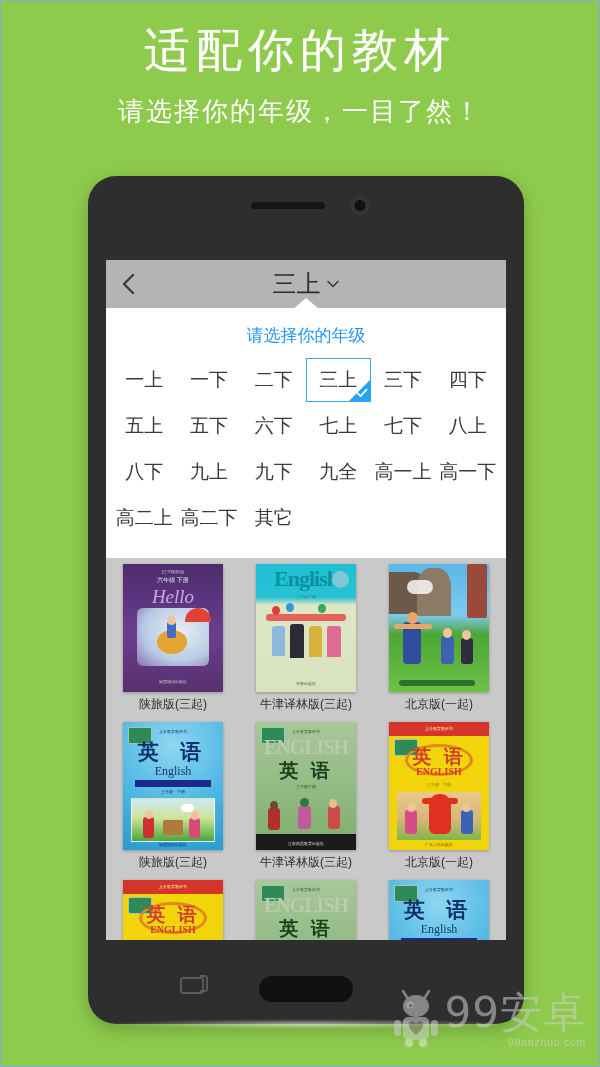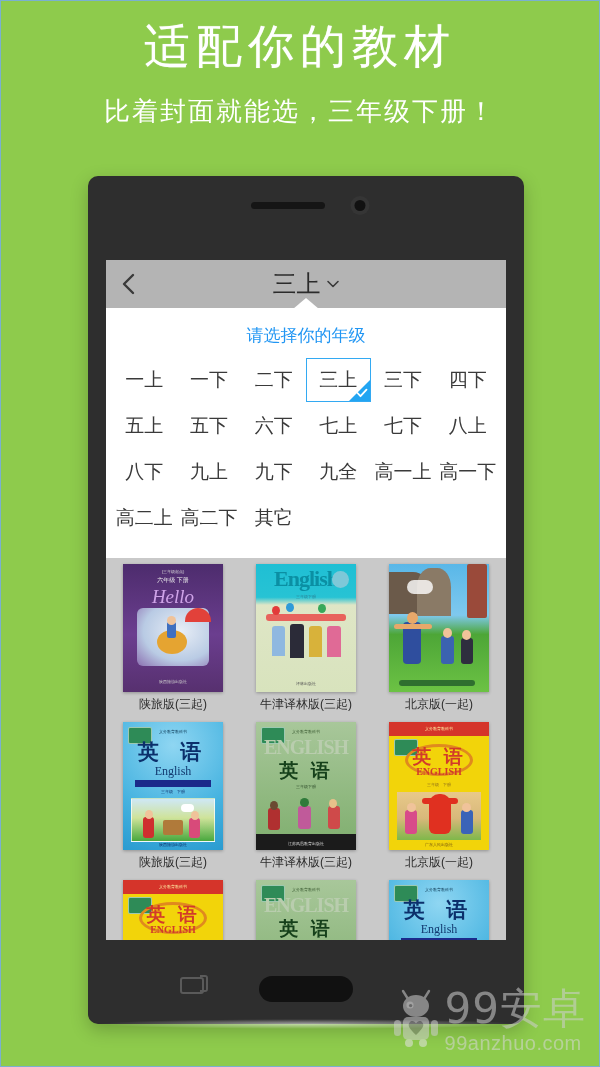--- a/index.html
+++ b/index.html
@@ -23,38 +23,38 @@
   .promo {
     position: absolute; top: 0; left: 0; width: 600px; height: 170px;
     text-align: center;
   }
   .promo-title {
     margin-top: 18px;
     font-size: 46px;
     line-height: 64px;
     color: #ffffff;
     letter-spacing: 6px;
-    font-family: Liberation Mono, monospace;
+    font-family: Liberation Sans, sans-serif;
     text-shadow: 0 0 1px rgba(255,255,255,.6);
   }
   .promo-sub {
     margin-top: 12px;
     font-size: 26px;
     line-height: 34px;
     color: #ffffff;
     letter-spacing: 2px;
   }
 
   
   .phone {
     position: absolute;
     left: 88px; top: 176px;
     width: 436px; height: 848px;
     background: #2e2e2e;
-    border-radius: 10px;
+    border-radius: 28px;
     box-shadow: 0 6px 18px rgba(0,0,0,0.22);
   }
   .phone-speaker {
     position: absolute; top: 26px; left: 50%;
     transform: translateX(-50%) translateX(-18px);
     width: 74px; height: 7px;
     background: #151515; border-radius: 4px;
   }
   .phone-camera {
     position: absolute; top: 24px; left: 50%;
@@ -241,35 +241,35 @@
     opacity: .55;
     z-index: 50;
   }
   .wm-logo { margin-right: 6px; }
   .wm-texts { line-height: 1; }
   .wm-main {
     font-size: 42px; color: #cfcfcf; letter-spacing: 1px;
     font-family: "DejaVu Sans", sans-serif;
   }
   .wm-sub {
-    font-size: 20px; color: #d8d8d8; letter-spacing: .5px;
-    margin-top: 3px; text-align: left;
+    font-size: 11px; color: #d8d8d8; letter-spacing: .5px;
+    margin-top: 3px; text-align: right;
   }
   .ground-shadow{
     position:absolute; left:98px; bottom:38px; width:420px; height:10px;
     background: radial-gradient(ellipse at center, rgba(255,255,255,.55), rgba(255,255,255,0) 70%);
     z-index: 5;
   }
 </style>
 </head>
 <body>
 
 <div class="promo">
   <div class="promo-title">适配你的教材</div>
-  <div class="promo-sub">比着封面就能选，三年级下册！</div>
+  <div class="promo-sub">请选择你的年级，一目了然！</div>
 </div>
 
 <div class="phone">
   <div class="phone-speaker"></div>
   <div class="phone-camera"></div>
 
   <div class="phone-screen">
 
     <div class="app-header">
       <div class="back-chevron">

